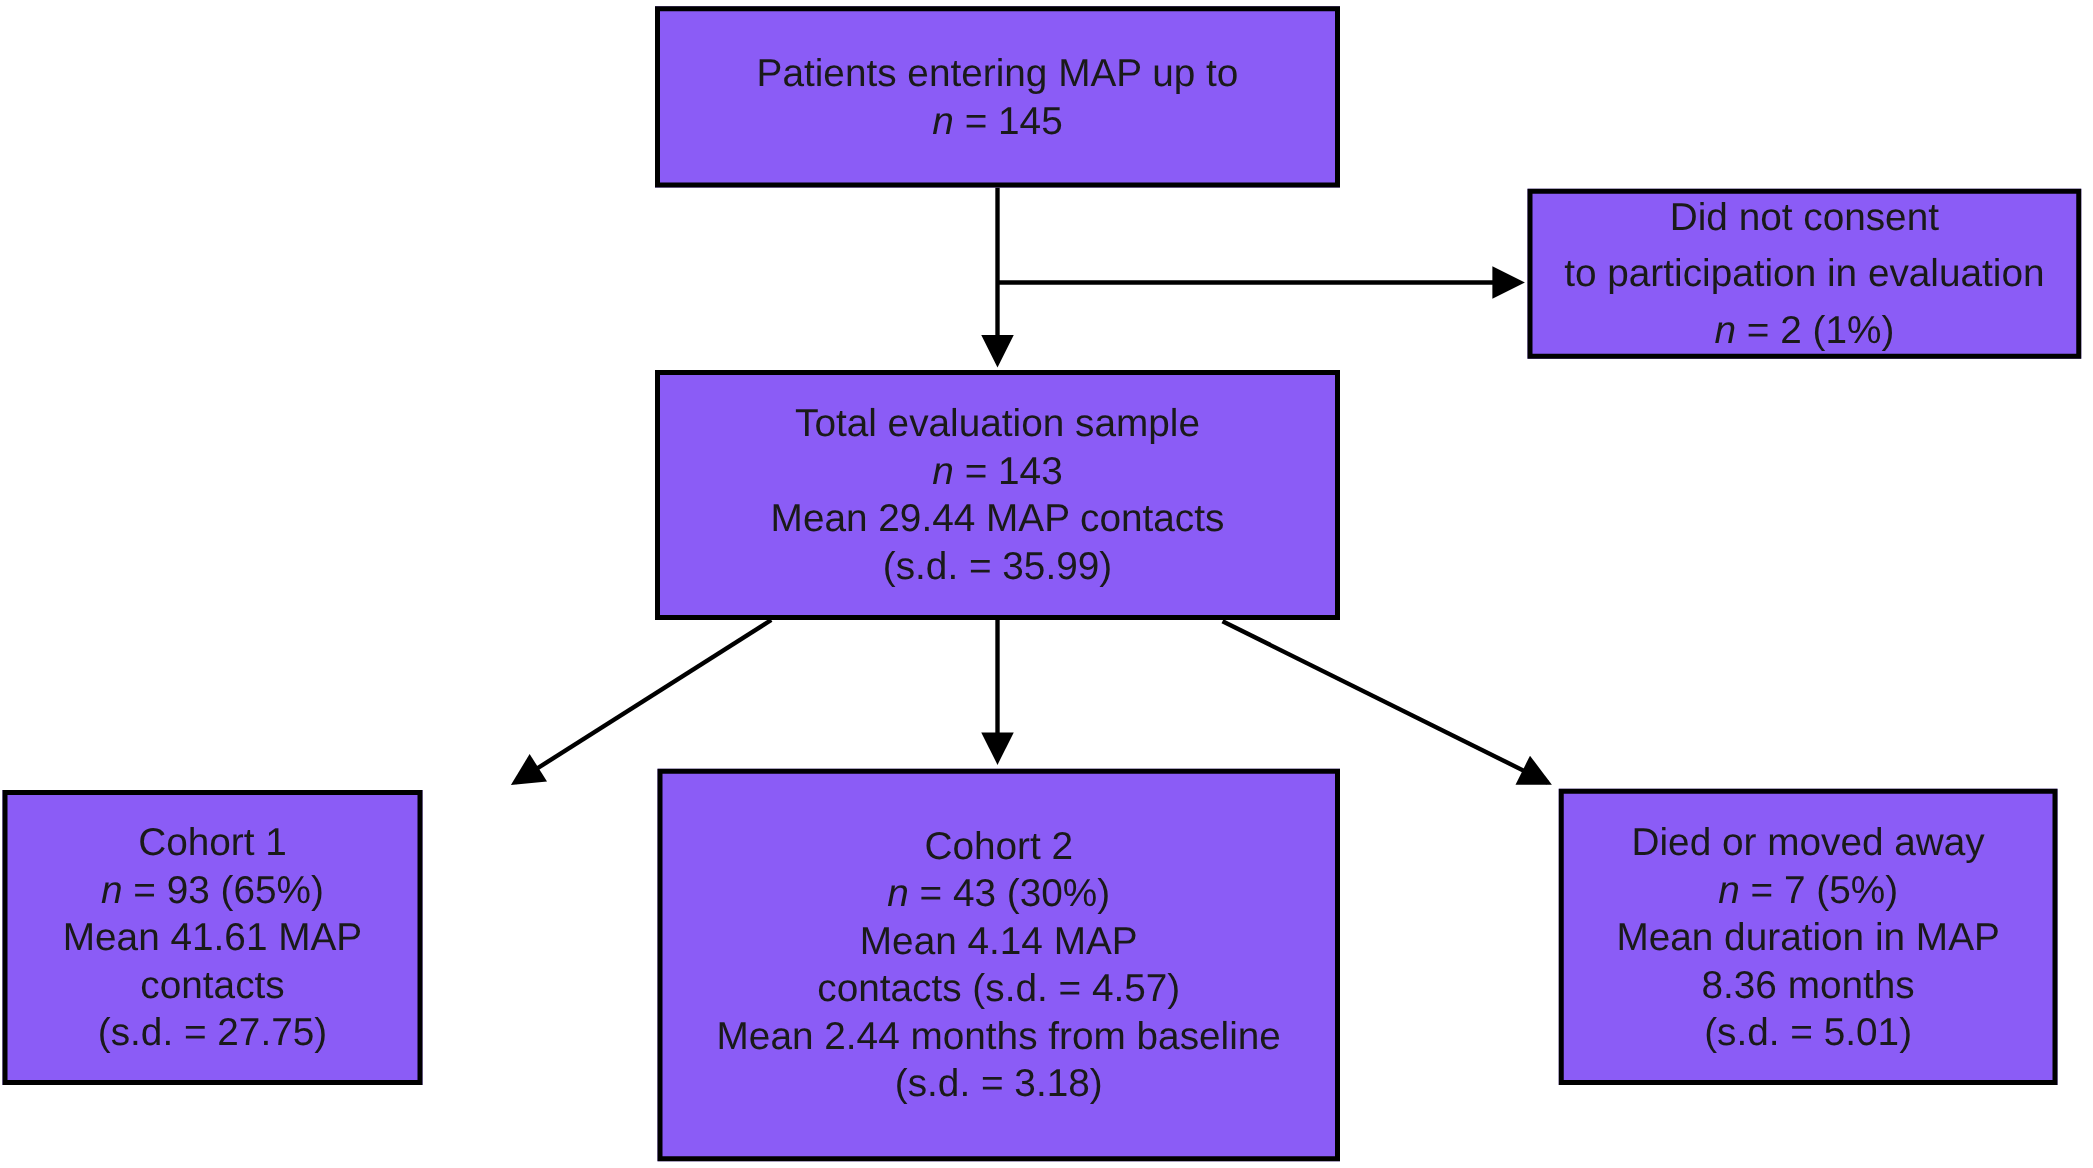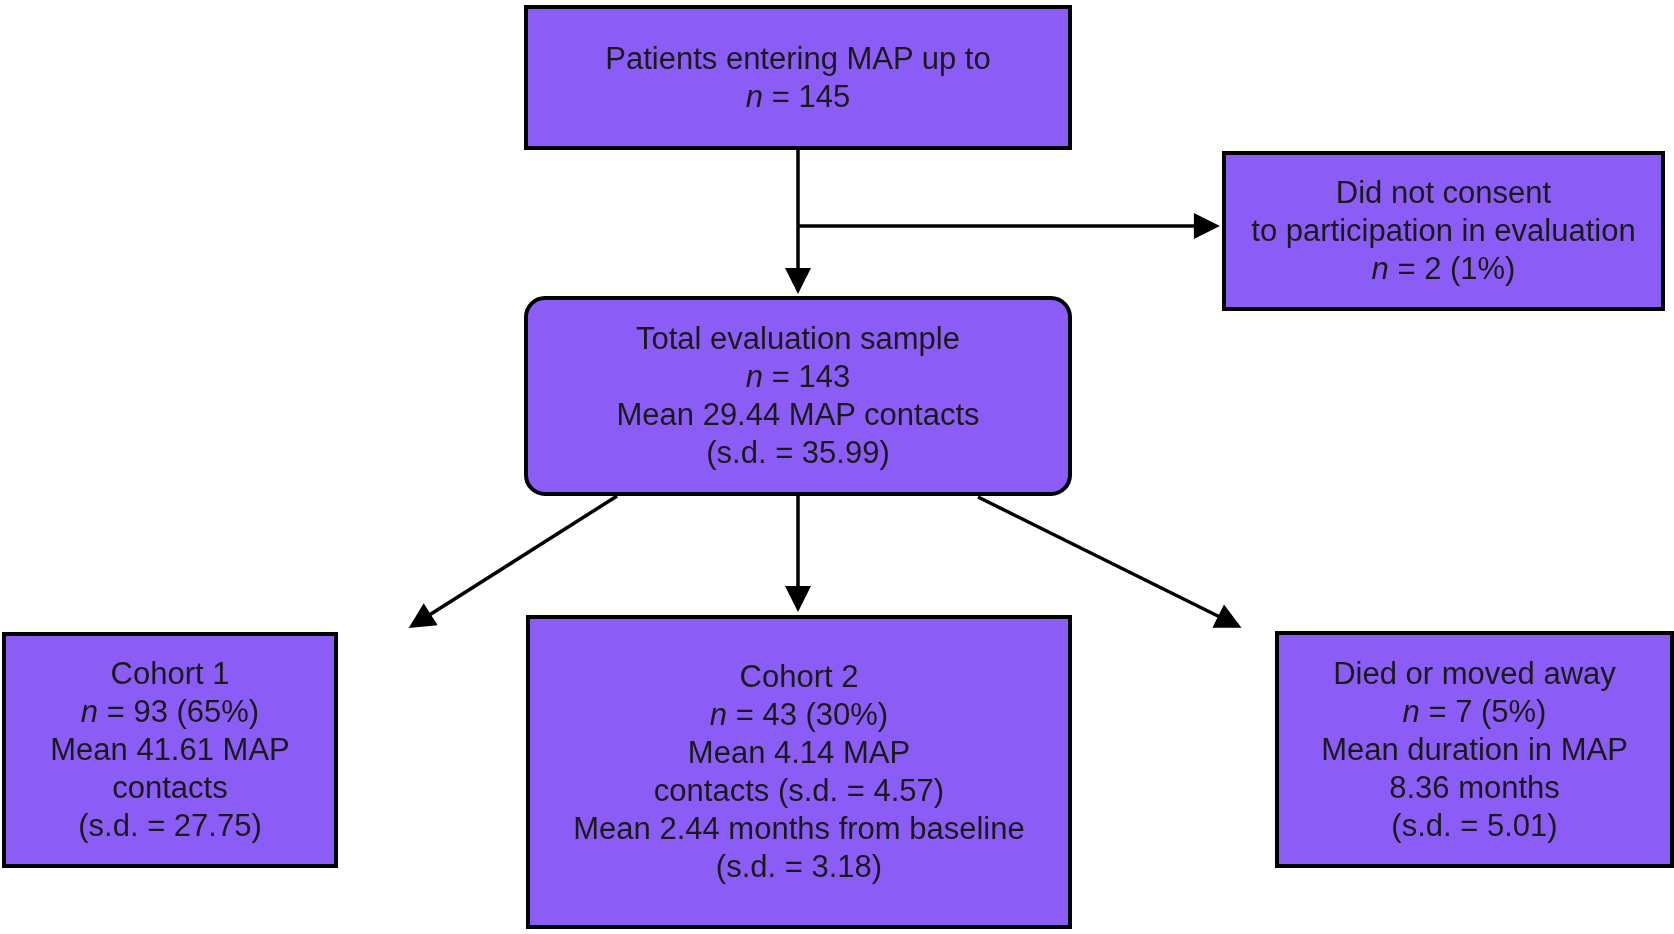--- a/index.html
+++ b/index.html
@@ -47,25 +47,25 @@
     z-index: 1;
   }
   .line {
     white-space: nowrap;
   }
   .line em {
     font-style: italic;
   }
   
   #box-entry   { left: 524px;  top: 5px;   width: 548px; height: 145px; }
-  #box-consent { left: 1222px; top: 151px; width: 443px; height: 160px; }
-  #box-total   { left: 524px;  top: 296px; width: 548px; height: 200px; border-radius: 21px; }
+  #box-consent { left: 1222px; top: 151px; width: 443px; height: 136px; justify-content: space-between; }
+  #box-total   { left: 524px;  top: 296px; width: 548px; height: 200px; }
   #box-cohort1 { left: 2px;    top: 632px; width: 336px; height: 236px; }
   #box-cohort2 { left: 526px;  top: 615px; width: 546px; height: 314px; }
-  #box-died    { left: 1247px; top: 631px; width: 399px; height: 237px; margin-left: 28px; }
+  #box-died    { left: 1247px; top: 631px; width: 399px; height: 237px; }
 </style>
 </head>
 <body>
 
 <div id="canvas">
 
   <svg id="arrows" viewBox="0 0 1674 934" xmlns="http://www.w3.org/2000/svg" aria-hidden="true">
     <defs>
       <marker id="ah" viewBox="0 0 10 10" refX="8.5" refY="5" markerWidth="32" markerHeight="26" markerUnits="userSpaceOnUse" orient="auto">
         <path d="M0,0 L10,5 L0,10 Z"></path>

